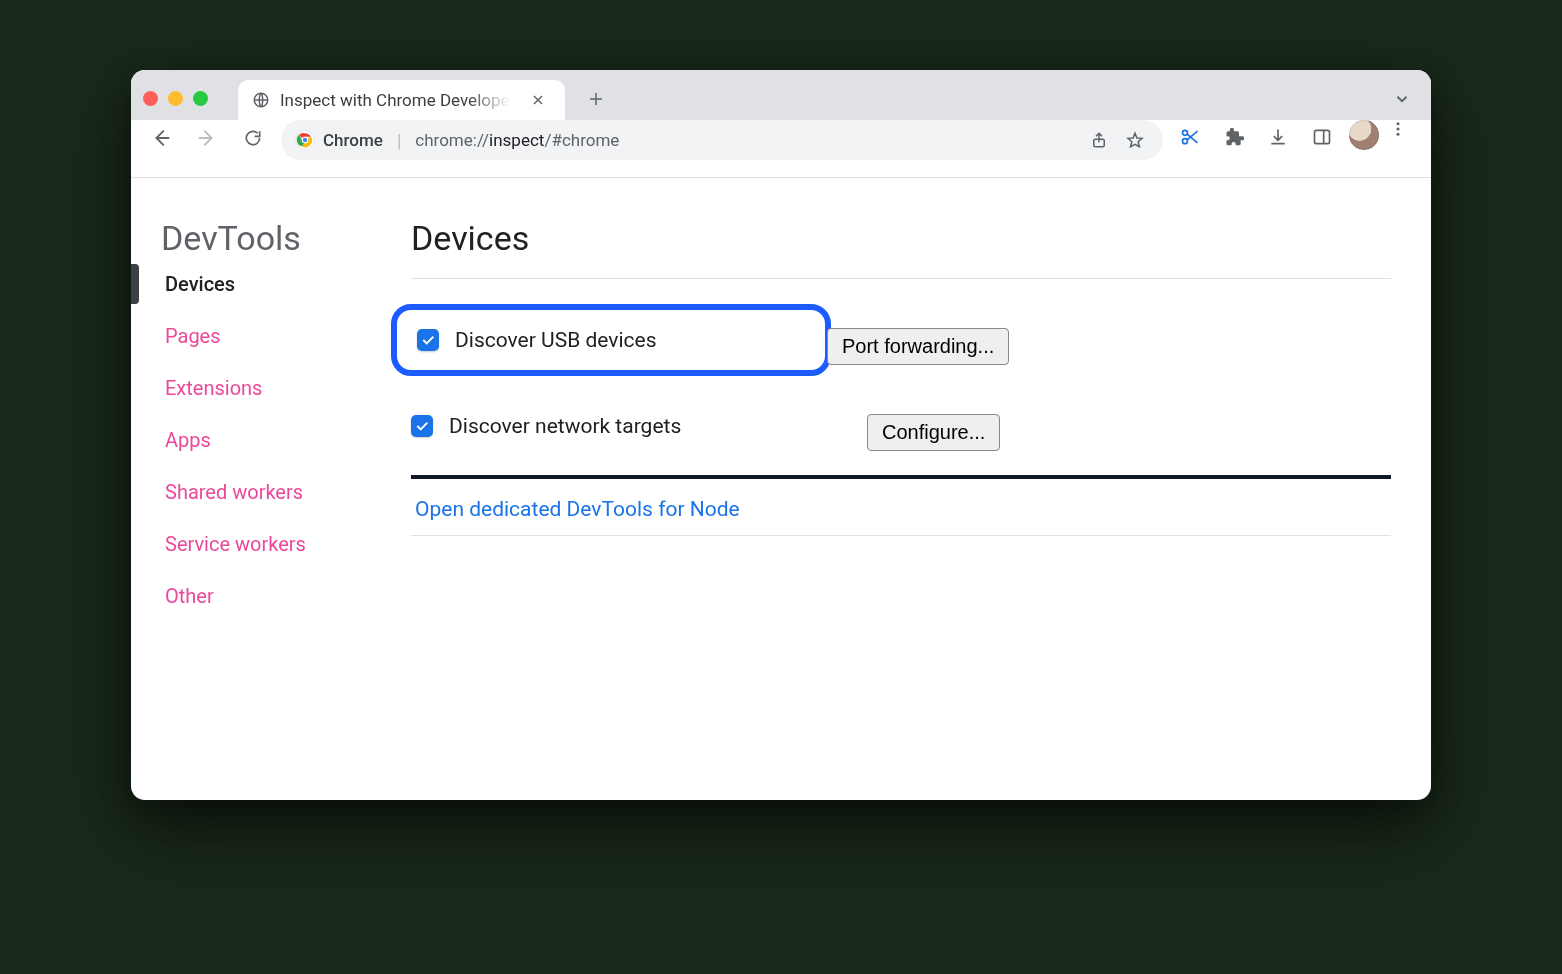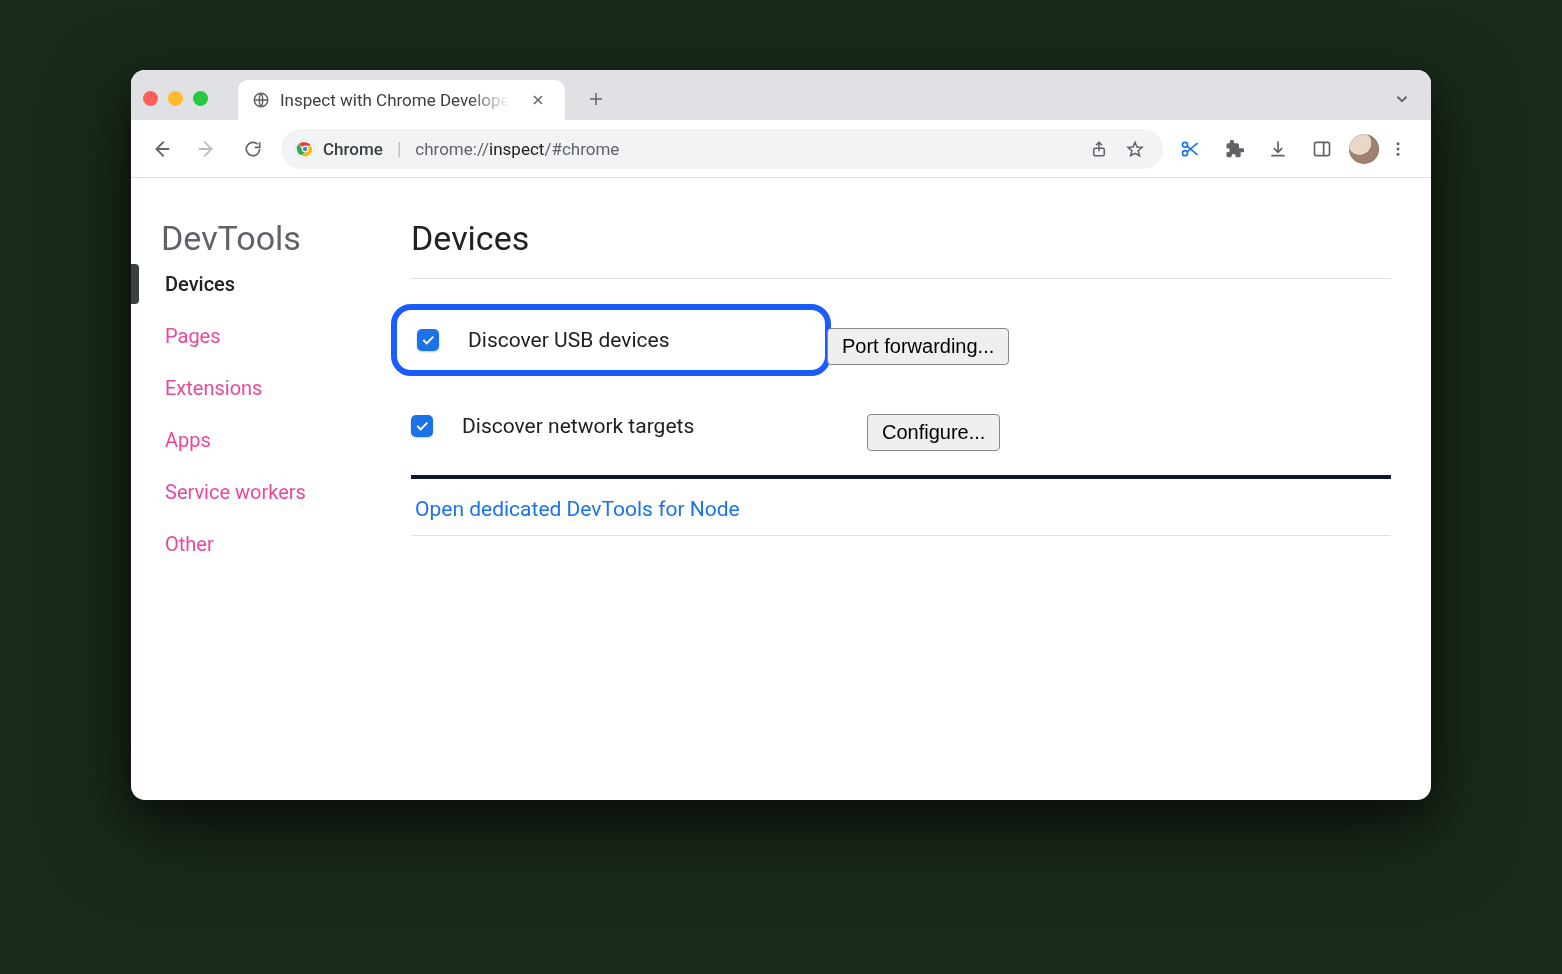--- a/index.html
+++ b/index.html
@@ -65,21 +65,21 @@
   .tab .close { font-size: 16px; color:#5f6368; padding:2px 6px; border-radius:4px;}
   .newtab-btn { font-size:22px; color:#5f6368; padding:6px 10px; margin-bottom:6px; border-radius:6px; }
   .tabstrip .chevron { margin-left:auto; color:#5f6368; font-size:18px; margin-bottom:12px; margin-right:8px; }
 
   
   .toolbar {
     height: 58px;
     background: #fff;
     border-bottom: 1px solid #e0e0e0;
     display:flex;
-    align-items:center;
+    align-items:flex-start;
     padding: 0 12px;
     gap: 10px;
   }
   .nav-btn { width:36px; height:36px; display:flex; align-items:center; justify-content:center; color:#5f6368; border-radius:50%; font-size:20px;}
   .nav-btn.disabled { color:#bdbdbd; }
   .omnibox {
     flex:1;
     height: 40px;
     background:#f1f3f4;
     border-radius: 20px;
@@ -153,21 +153,21 @@
     border:none;
     border-top:1px solid #e0e0e0;
     margin: 8px 0 18px 0;
   }
   .row {
     display:flex;
     align-items:center;
     padding: 18px 0;
     gap: 16px;
   }
-  .row .left { display:flex; align-items:center; gap:29px; flex: 0 0 440px;}
+  .row .left { display:flex; align-items:center; gap:16px; flex: 0 0 440px;}
   .row .left.highlight {
     border: 6px solid #1a5cff;
     border-radius: 20px;
     padding: 18px 20px;
     margin: -18px -20px;
   }
   .checkbox {
     width:22px; height:22px; border-radius:5px; background:#1a73e8;
     display:flex; align-items:center; justify-content:center;
     box-shadow: 0 1px 2px rgba(0,0,0,.2);
@@ -311,20 +311,21 @@
     </div>
   </div>
 
   <div class="content">
     <aside class="sidebar">
       <h1>DevTools</h1>
       <div class="item active"><span>Devices</span></div>
       <div class="item"><span>Pages</span></div>
       <div class="item"><span>Extensions</span></div>
       <div class="item"><span>Apps</span></div>
+      <div class="item"><span>Shared workers</span></div>
       <div class="item"><span>Service workers</span></div>
       <div class="item"><span>Other</span></div>
     </aside>
 
     <main class="main">
       <h1>Devices</h1>
       <hr>
 
       <div class="row">
         <div class="left highlight">

